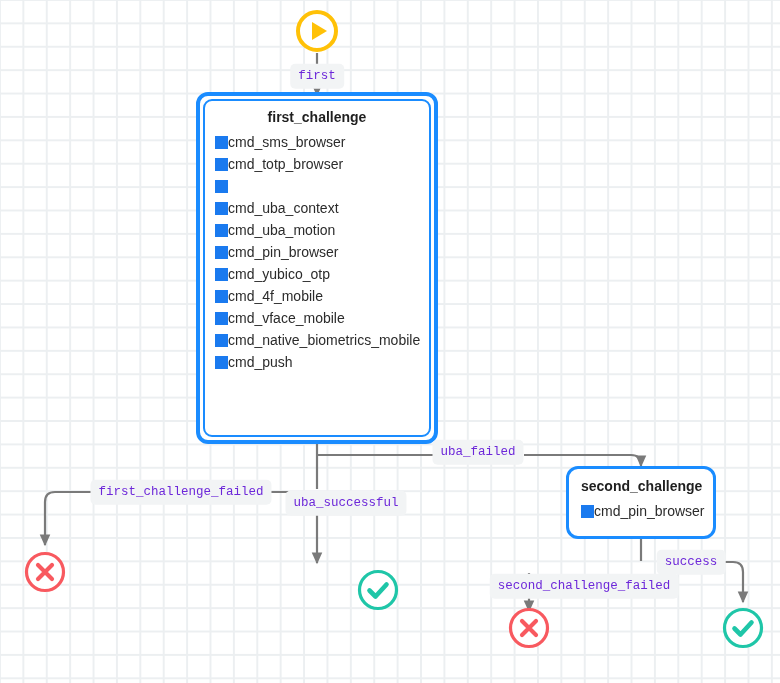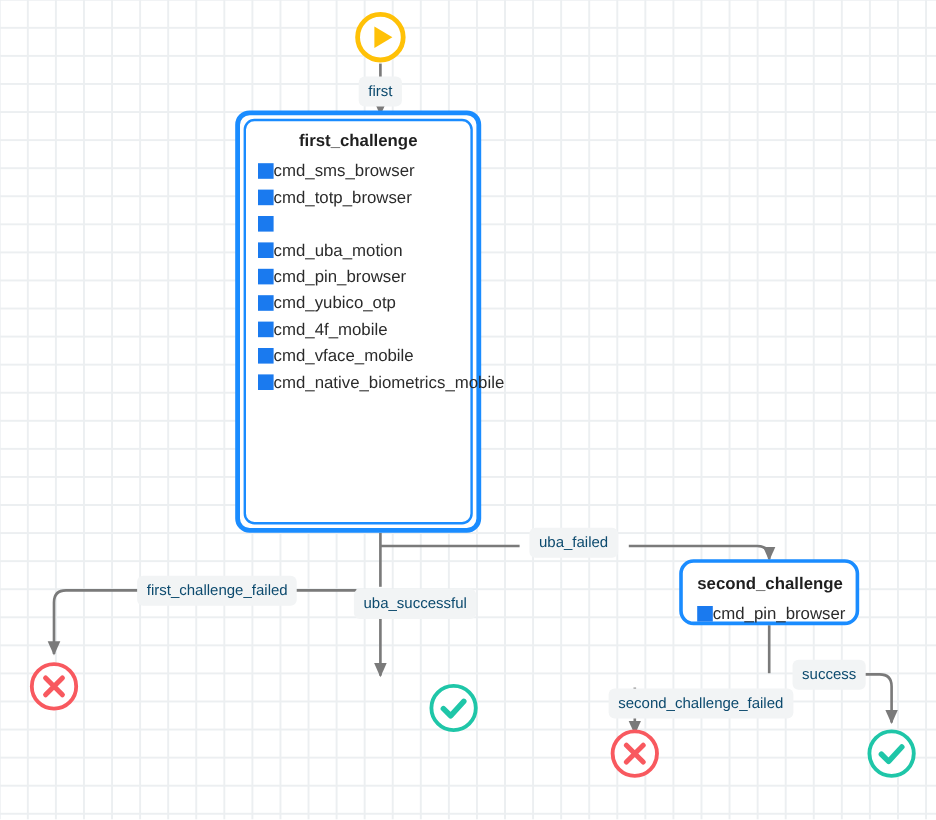--- a/index.html
+++ b/index.html
@@ -43,27 +43,27 @@
     width: 44px;
     height: 44px;
   }
   .term-node svg { display: block; }
 
   
   .edge-label {
     position: absolute;
     transform: translate(-50%, -50%);
     background: #f2f4f5;
-    color: #0c4a6e;
+    color: #6d28d9;
     font-size: 12.5px;
     line-height: 1;
     padding: 6px 8px;
     border-radius: 5px;
     white-space: nowrap;
-    font-family: Liberation Sans, sans-serif;
+    font-family: Liberation Mono, monospace;
   }
 
   
   .proc-node {
     position: absolute;
     background: #ffffff;
     border: 3px solid #1a8cff;
     border-radius: 12px;
     box-sizing: border-box;
   }
@@ -149,37 +149,41 @@
     </g>
   </svg>
 
   <div class="start-node" style="left:295px; top:9px;">
     <svg width="44" height="44" viewBox="0 0 44 44" xmlns="http://www.w3.org/2000/svg">
       <circle cx="22" cy="22" r="19" fill="#ffffff" stroke="#ffc107" stroke-width="4"></circle>
       <path d="M 17 13 L 32 22 L 17 31 Z" fill="#ffc107"></path>
     </svg>
   </div>
 
-  <div class="proc-node selected" style="left:196px; top:92px; width:205px; height:352px;">
+  <div class="proc-node selected" style="left:196px; top:92px; width:242px; height:352px;">
     <div class="inner">
       <div class="node-title">first_challenge</div>
       <ul class="node-items">
         <li class="node-item">
           <span class="item-box"></span>
           <span class="item-label">cmd_sms_browser</span>
         </li>
         <li class="node-item">
           <span class="item-box"></span>
           <span class="item-label">cmd_totp_browser</span>
         </li>
         <li class="node-item">
           <span class="item-box"></span>
         </li>
         <li class="node-item">
           <span class="item-box"></span>
+          <span class="item-label">cmd_uba_context</span>
+        </li>
+        <li class="node-item">
+          <span class="item-box"></span>
           <span class="item-label">cmd_uba_motion</span>
         </li>
         <li class="node-item">
           <span class="item-box"></span>
           <span class="item-label">cmd_pin_browser</span>
         </li>
         <li class="node-item">
           <span class="item-box"></span>
           <span class="item-label">cmd_yubico_otp</span>
         </li>
@@ -187,26 +191,30 @@
           <span class="item-box"></span>
           <span class="item-label">cmd_4f_mobile</span>
         </li>
         <li class="node-item">
           <span class="item-box"></span>
           <span class="item-label">cmd_vface_mobile</span>
         </li>
         <li class="node-item">
           <span class="item-box"></span>
           <span class="item-label">cmd_native_biometrics_mobile</span>
+        </li>
+        <li class="node-item">
+          <span class="item-box"></span>
+          <span class="item-label">cmd_push</span>
         </li>
       </ul>
     </div>
   </div>
 
-  <div class="proc-node plain" style="left:566px; top:466px; width:150px; height:55px;">
+  <div class="proc-node plain" style="left:566px; top:466px; width:150px; height:73px;">
     <div class="inner">
       <div class="node-title">second_challenge</div>
       <ul class="node-items">
         <li class="node-item">
           <span class="item-box"></span>
           <span class="item-label">cmd_pin_browser</span>
         </li>
       </ul>
     </div>
   </div>

